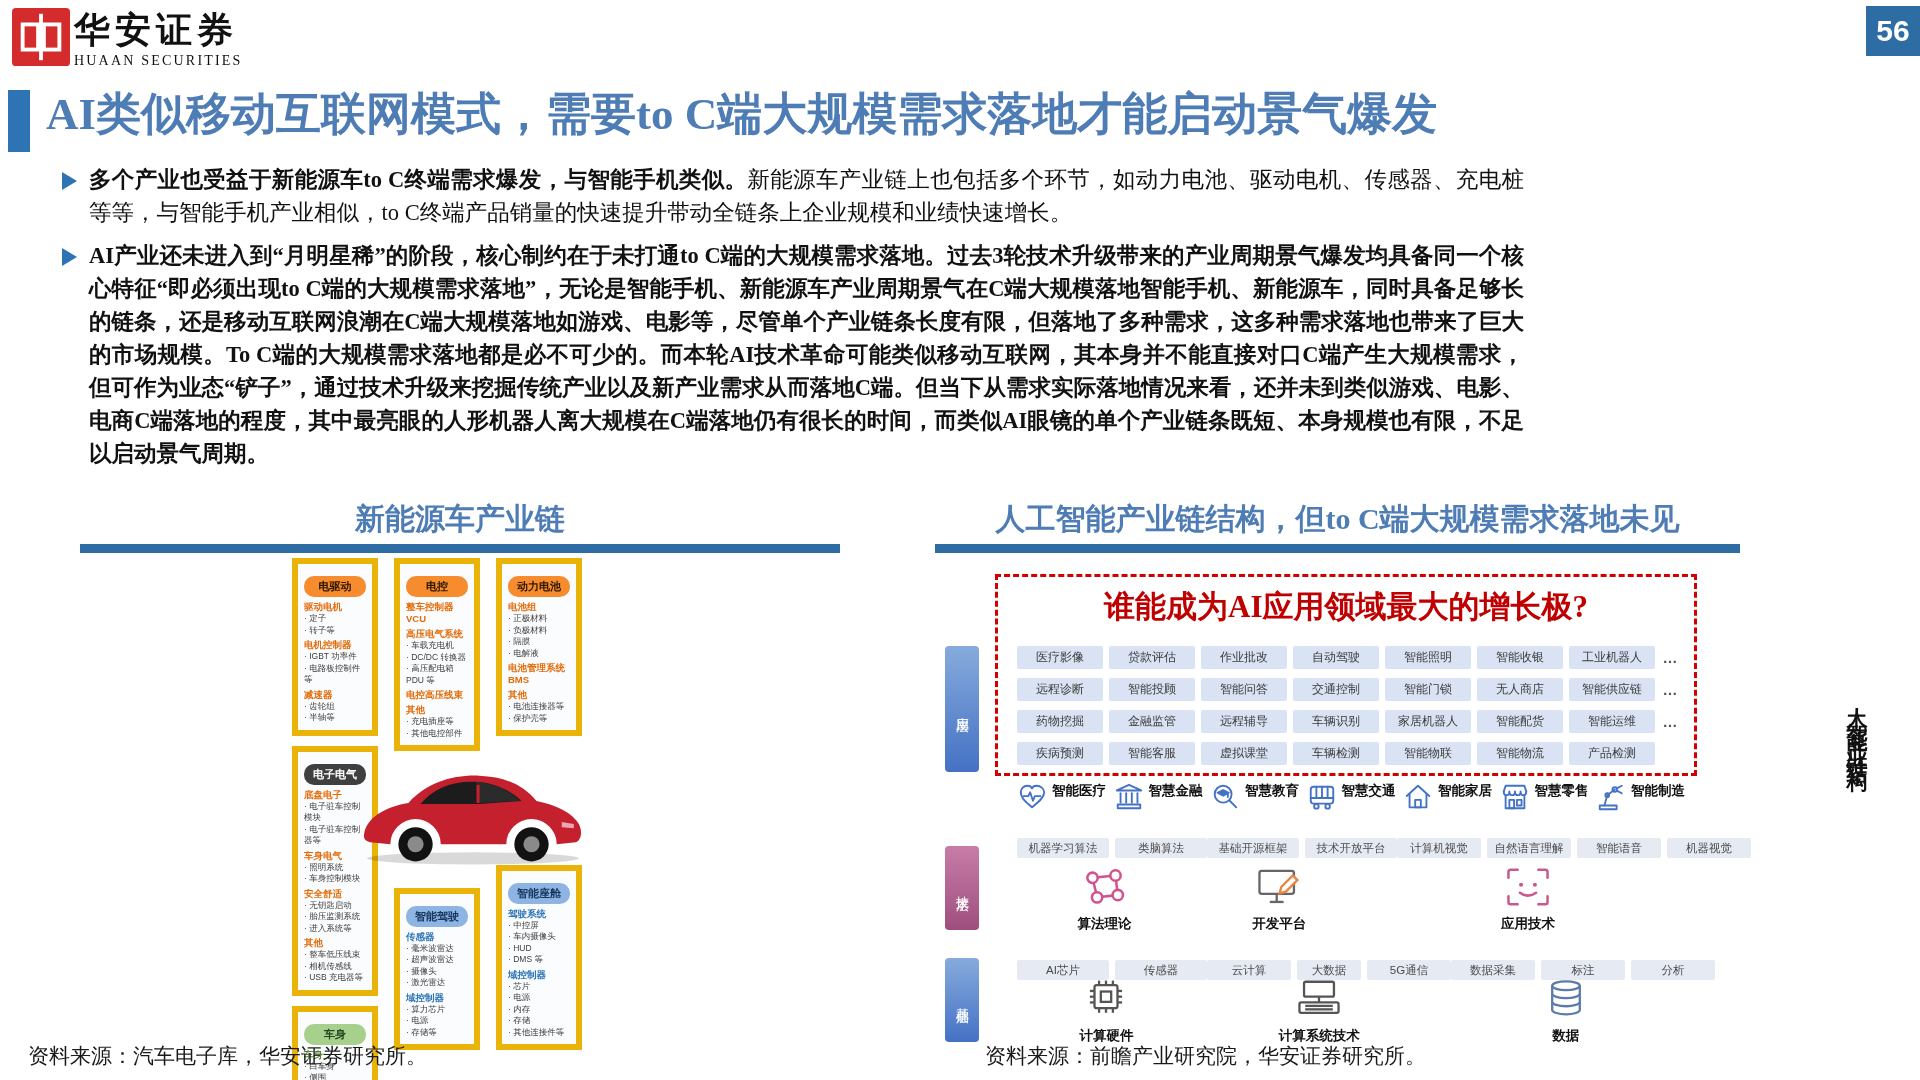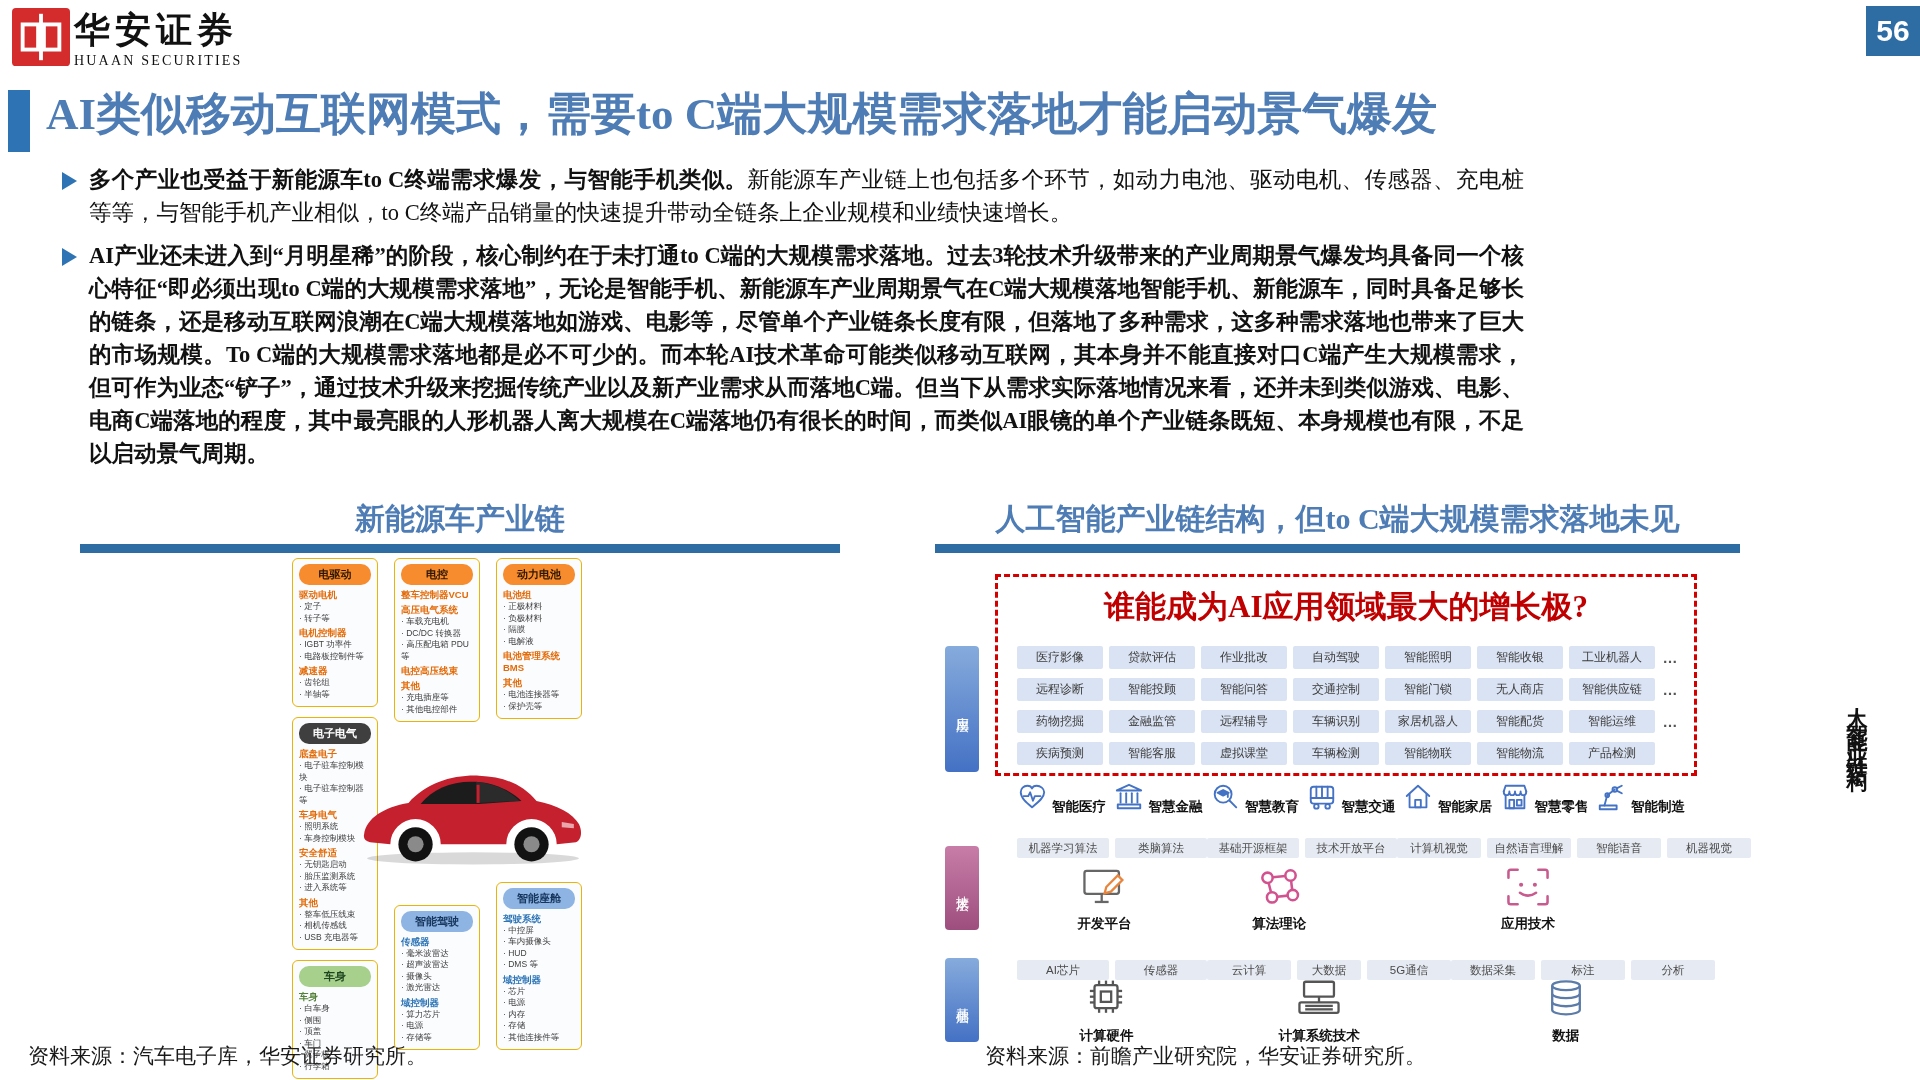--- a/index.html
+++ b/index.html
@@ -28,21 +28,21 @@
             font-size:30px;color:#4E7CB5;line-height:38px;}
   .hbar{height:9px;background:#2E6DA4;margin-top:6px;}
   .panel-left{left:80px;top:500px;width:760px;}
   .panel-right{left:935px;top:500px;width:805px;}
   
   .nev{position:absolute;left:212px;top:58px;width:300px;height:492px;}
   .nev-col{position:absolute;top:0;width:86px;height:492px;display:flex;flex-direction:column;gap:10px;}
   .nev-col.c0{left:0;}
   .nev-col.c1{left:102px;justify-content:space-between;}
   .nev-col.c2{left:204px;justify-content:space-between;}
-  .nev-card{background:#fbfcfe;border:1px solid #eab308;border-radius:6px;padding:5px 6px 6px;}
+  .nev-card{background:#fbfcfe;border:6px solid #eab308;border-radius:0;padding:12px 6px 6px;}
   .nev-pill{border-radius:10px;text-align:center;font-size:11px;font-weight:bold;padding:3px 0;margin-bottom:4px;}
   .nev-card.orange .nev-pill{background:#F68C2E;color:#2d1600;}
   .nev-card.dark .nev-pill{background:#3F3F3F;color:#fff;}
   .nev-card.green .nev-pill{background:#A8D08D;color:#1E4620;}
   .nev-card.blue .nev-pill{background:#8EB4E3;color:#17375E;}
   .nev-h{font-size:9.5px;font-weight:bold;color:#E36C0A;margin-top:3px;line-height:12px;}
   .nev-card.blue .nev-h{color:#2E75B6;}
   .nev-card.green .nev-h{color:#538135;}
   .nev-item{font-size:8.5px;color:#404040;line-height:11.5px;}
   .car{position:absolute;left:58px;top:190px;width:242px;height:128px;}
@@ -55,21 +55,21 @@
         color:#fff;font-size:13px;letter-spacing:2px;writing-mode:vertical-lr;}
   .vlab.app {left:10px;top:76px;height:126px;background:linear-gradient(180deg,#86ABDC,#4471C4);}
   .vlab.tech{left:10px;top:276px;height:84px;background:linear-gradient(180deg,#C77DA8,#9E4E7E);}
   .vlab.base{left:10px;top:388px;height:84px;background:linear-gradient(180deg,#86ABDC,#4471C4);}
   .app-grid{position:absolute;left:82px;top:76px;display:grid;
             grid-template-columns:repeat(7,86px) 18px;column-gap:6px;row-gap:9px;}
   .app-box{height:23px;background:#DAE3F3;border-radius:2px;font-size:12px;color:#3b3b3b;
            display:flex;align-items:center;justify-content:center;}
   .dots{display:flex;align-items:center;justify-content:center;font-size:15px;font-weight:bold;color:#555;}
   .cat-row{position:absolute;left:82px;top:212px;width:668px;display:flex;justify-content:space-between;}
-  .cat{display:flex;align-items:flex-end;gap:5px;}
+  .cat{display:flex;align-items:flex-start;gap:5px;}
   .cat svg{width:30px;height:30px;}
   .cat .lb{font-size:13.5px;font-weight:bold;color:#111;}
   .boxrow{position:absolute;left:82px;width:672px;display:flex;justify-content:space-between;}
   .boxrow.tech{top:268px;}
   .boxrow.base{top:390px;}
   .bgroup{display:flex;gap:6px;}
   .sbox{height:20px;background:#E6EAF2;border-radius:2px;font-size:11.5px;color:#4a4a4a;
         display:flex;align-items:center;justify-content:center;padding:0 4px;box-sizing:border-box;}
   .trirow{position:absolute;left:82px;width:672px;display:flex;justify-content:space-between;}
   .trirow.tech{top:296px;}
@@ -372,43 +372,43 @@
           <div class="bgroup">
             <div class="sbox" style="width: 84px;">计算机视觉</div>
             <div class="sbox" style="width: 84px;">自然语言理解</div>
             <div class="sbox" style="width: 84px;">智能语音</div>
             <div class="sbox" style="width: 84px;">机器视觉</div>
           </div>
         </div>
       <div class="trirow tech">
           <div class="tri" style="width: 190px;">
             <span><svg viewBox="0 0 40 36">
-                <g fill="none" stroke="#666" stroke-width="2">
-                  <rect x="3" y="4" width="30" height="20" rx="2"></rect>
-                  <line x1="12" y1="31" x2="24" y2="31"></line>
-                  <line x1="18" y1="24" x2="18" y2="31"></line>
-                </g>
-                <path d="M22 18l10-10 4 4-10 10-5.5 1.5z" fill="#fff" stroke="#E8853D" stroke-width="2"></path>
-              </svg></span>
-            <span class="lb">开发平台</span>
-          </div>
-          <div class="tri" style="width: 190px;">
-            <span><svg viewBox="0 0 40 36">
                 <g fill="none" stroke="#D2518F" stroke-width="2.2">
                   <circle cx="10" cy="10" r="4.5"></circle>
                   <circle cx="30" cy="8" r="4.5"></circle>
                   <circle cx="14" cy="27" r="4.5"></circle>
                   <circle cx="32" cy="25" r="4.5"></circle>
                   <line x1="14.5" y1="9.5" x2="25.5" y2="8.5"></line>
                   <line x1="11" y1="14.5" x2="13" y2="22.5"></line>
                   <line x1="18.5" y1="26.5" x2="27.5" y2="25.5"></line>
                   <line x1="30.5" y1="12.5" x2="31.5" y2="20.5"></line>
                 </g>
               </svg></span>
             <span class="lb">算法理论</span>
+          </div>
+          <div class="tri" style="width: 190px;">
+            <span><svg viewBox="0 0 40 36">
+                <g fill="none" stroke="#666" stroke-width="2">
+                  <rect x="3" y="4" width="30" height="20" rx="2"></rect>
+                  <line x1="12" y1="31" x2="24" y2="31"></line>
+                  <line x1="18" y1="24" x2="18" y2="31"></line>
+                </g>
+                <path d="M22 18l10-10 4 4-10 10-5.5 1.5z" fill="#fff" stroke="#E8853D" stroke-width="2"></path>
+              </svg></span>
+            <span class="lb">开发平台</span>
           </div>
           <div class="tri" style="width: 350px;">
             <span><svg viewBox="0 0 40 36">
                 <g fill="none" stroke="#C85A8E" stroke-width="2.2" stroke-linecap="round">
                   <path d="M3 10V5a2 2 0 0 1 2-2h6"></path>
                   <path d="M29 3h6a2 2 0 0 1 2 2v5"></path>
                   <path d="M37 26v5a2 2 0 0 1-2 2h-6"></path>
                   <path d="M11 33H5a2 2 0 0 1-2-2v-5"></path>
                   <path d="M13 23q7 5 14 0"></path>
                 </g>

